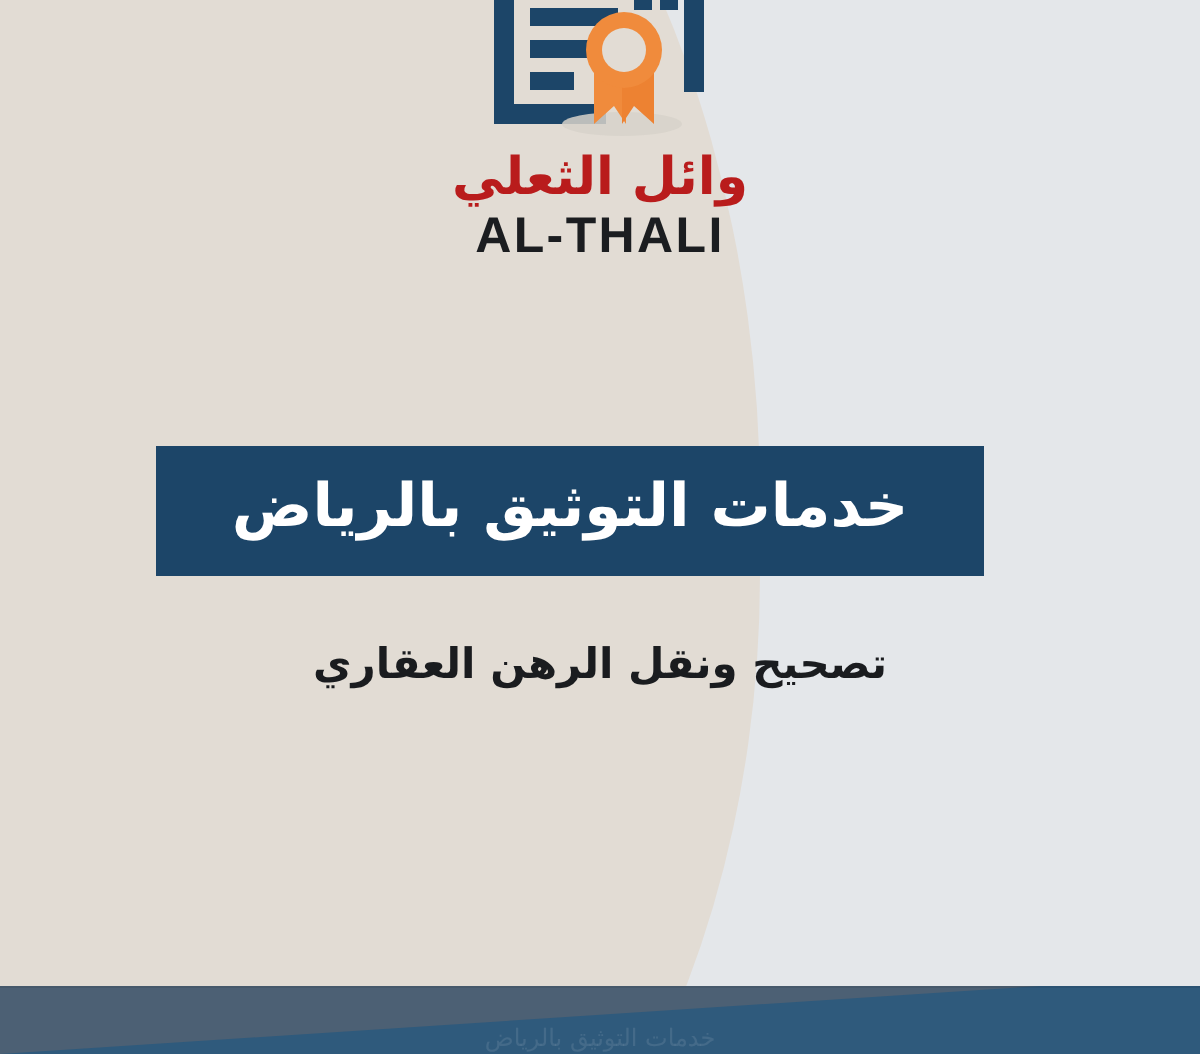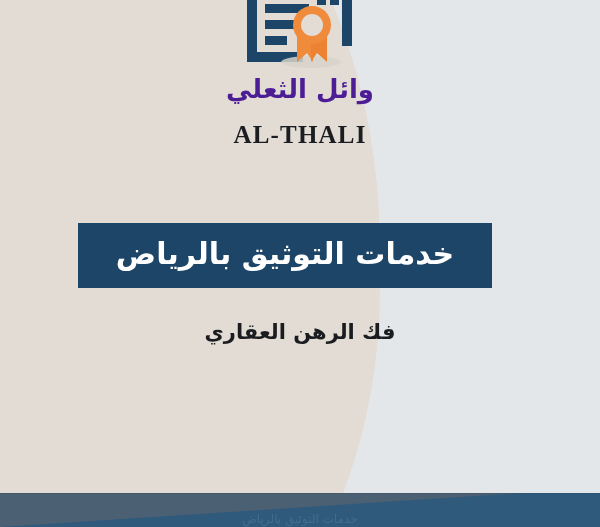--- a/index.html
+++ b/index.html
@@ -58,34 +58,34 @@
     width: 150px;
     height: 72px;
     margin: 0 auto;
     display: block;
   }
   .logo-mark svg { display: block; }
 
   .logo-name-ar {
     font-size: 26px;
     font-weight: 700;
-    color: #4c1d95;
+    color: #b91c1c;
     letter-spacing: 0px;
     line-height: 1.05;
     margin-top: 4px;
     direction: rtl;
   }
   .logo-name-en {
-    font-family: Liberation Serif, serif;
+    font-family: Liberation Sans, sans-serif;
     font-size: 25px;
     font-weight: 700;
     color: #1B1D20;
     letter-spacing: 1.2px;
     line-height: 1.1;
-    margin-top: 18px;
+    margin-top: 2px;
     direction: ltr;
   }
 
   
   .headline-banner {
     position: absolute;
     left: 78px;
     top: 223px;
     width: 414px;
     height: 65px;
@@ -208,21 +208,21 @@
     <div class="logo-name-ar">وائل الثعلي</div>
 
     <div class="logo-name-en">AL-THALI</div>
   </div>
 
   <div class="headline-banner">
     <div class="headline-text">خدمات التوثيق بالرياض</div>
   </div>
 
   <div class="services">
-    <div class="service-item">فك الرهن العقاري</div>
+    <div class="service-item">تصحيح ونقل الرهن العقاري</div>
   </div>
 
   <div class="bottom-bar">
     <div class="bottom-bar-left"></div>
     <div class="bottom-bar-seam"></div>
     <div class="bottom-bar-text">خدمات التوثيق بالرياض</div>
   </div>
 
 </div>
 

